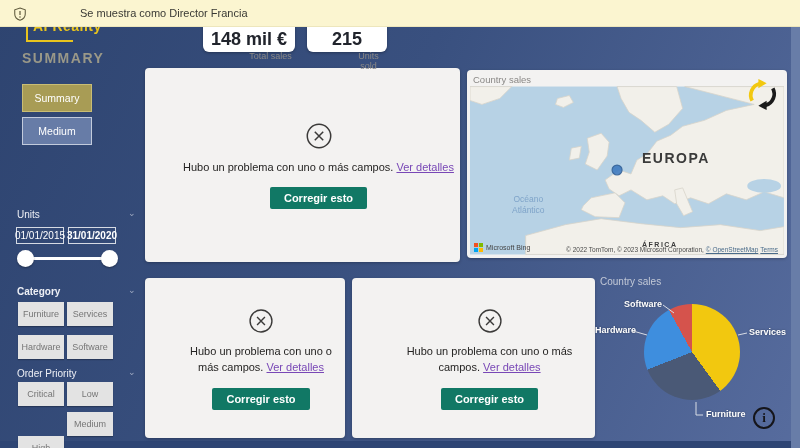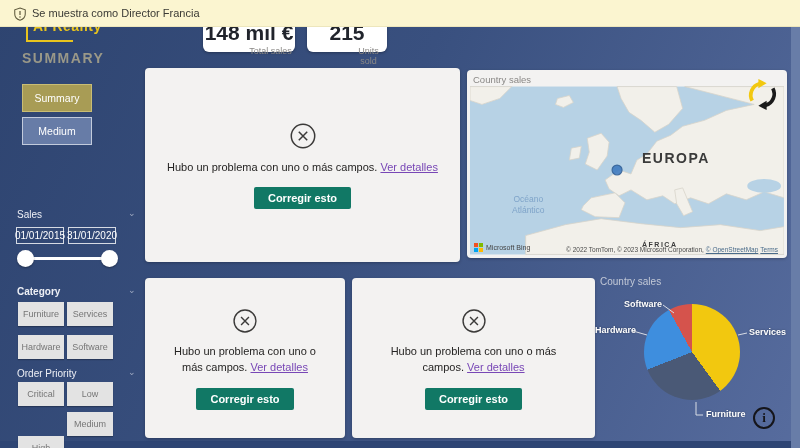--- a/index.html
+++ b/index.html
@@ -3,21 +3,21 @@
 <meta charset="utf-8">
 <style>
   * { margin:0; padding:0; box-sizing:border-box; }
   html,body { width:800px; height:448px; overflow:hidden; }
   body { font-family:"Liberation Sans", sans-serif; position:relative;
          background:linear-gradient(115deg,#2E4470 0%,#39507F 45%,#576C9E 100%); }
   .abs { position:absolute; }
 
   
   .banner { left:0; top:0; width:800px; height:27px; background:#FBF5D0;
-            border-bottom:1px solid #EDE6BC; z-index:50; display:flex; align-items:center; }
+            border-bottom:1px solid #EDE6BC; z-index:50; display:flex; align-items:center;padding-left:48px; }
   .banner-msg { margin-left:32px; font-size:11px; color:#3A3A35; }
   .stop-btn { position:absolute; right:10px; top:4px; width:124px; height:19px;
               background:#FFFFFF; border:1px solid #A6A4A2; border-radius:2px;
               font-size:10px; color:#252423; display:flex; align-items:center; justify-content:center; cursor:pointer; }
   .banner-icon { position:absolute; left:13px; top:7px; }
 
   
   .right-strip { right:0; top:27px; width:9px; height:421px; background:#687DA8; }
   .bottom-strip { left:0; top:441px; width:791px; height:7px; background:#2E4574; }
 
@@ -41,27 +41,27 @@
   .slider-handle { top:250px; width:17px; height:17px; border-radius:50%; background:#FFFFFF;
                    box-shadow:0 1px 2px rgba(0,0,0,.35); cursor:grab; }
 
   .filter-btn { width:46px; height:24px; background:#E3E3E3; color:#767676; font-size:9px;
                 display:flex; align-items:center; justify-content:center; cursor:pointer;
                 box-shadow:0 1px 1px rgba(0,0,0,.25); }
 
   
   .kpi-card { top:-10px; height:62px; background:#FFFFFF; border-radius:6px;
               box-shadow:0 1px 3px rgba(0,0,0,.3); text-align:center; z-index:5; }
-  .kpi-value { margin-top:32px; font-size:21px; font-weight:bold; color:#21242C; line-height:1;text-align:center; }
+  .kpi-value { margin-top:40px; font-size:18px; font-weight:bold; color:#21242C; line-height:1;text-align:center; }
   .kpi-label { margin-top:3px; font-size:9px; color:#8A8886;padding-left:43px; }
 
   
   .panel { background:#F3F2F1; border-radius:4px; box-shadow:0 1px 3px rgba(0,0,0,.25); }
   .err-content { width:100%; height:100%; display:flex; flex-direction:column;
-                 align-items:center; justify-content:center; text-align:center; padding:12px 18px; }
+                 align-items:center; justify-content:center; text-align:center; padding:12px 18px;margin-left:16px; }
   .err-text { font-size:11px; color:#252423; line-height:1.5; }
   .err-link { color:#7847B6; text-decoration:underline; cursor:pointer; }
   .fix-btn { margin-top:12px; background:#117865; color:#FFFFFF; font-size:11px; font-weight:bold;
              border:none; border-radius:2px; padding:5px 14px; cursor:pointer; }
   .err-icon { margin-bottom:8px; }
 
   
   .map-panel { left:467px; top:70px; width:320px; height:188px; }
   .visual-title-light { position:absolute; left:6px; top:4px; font-size:9.5px; color:#8A8886; }
   .map-canvas { position:absolute; left:3px; top:16px; width:314px; height:169px; cursor:grab; }
@@ -103,24 +103,24 @@
   <div class="banner-msg">Se muestra como Director Francia</div>
 </div>
 
 <div class="abs right-strip"></div>
 <div class="abs bottom-strip"></div>
 
 <div class="abs page-title">SUMMARY</div>
 <div class="abs nav-btn nav-summary">Summary</div>
 <div class="abs nav-btn nav-sales">Medium</div>
 
-<div class="abs slicer-label" style="left:17px; top:209px;">Sales</div>
+<div class="abs slicer-label" style="left:17px; top:209px;">Units</div>
 <div class="abs slicer-chevron" style="left:128px; top:208px;">⌄</div>
 <div class="abs date-box" style="left:16px; width:48px;">01/01/2015</div>
-<div class="abs date-box" style="left:68px; width:48px;">31/01/2020</div>
+<div class="abs date-box" style="left:68px; width:48px;font-weight:bold;">31/01/2020</div>
 <div class="abs slider-track"></div>
 <div class="abs slider-handle" style="left:17px;"></div>
 <div class="abs slider-handle" style="left:101px;"></div>
 
 <div class="abs slicer-label" style="left:17px; top:286px;font-weight:bold;">Category</div>
 <div class="abs slicer-chevron" style="left:128px; top:285px;">⌄</div>
 <div class="abs filter-btn" style="left:18px; top:302px;">Furniture</div>
 <div class="abs filter-btn" style="left:67px; top:302px;">Services</div>
 <div class="abs filter-btn" style="left:18px; top:335px;">Hardware</div>
 <div class="abs filter-btn" style="left:67px; top:335px;">Software</div>

